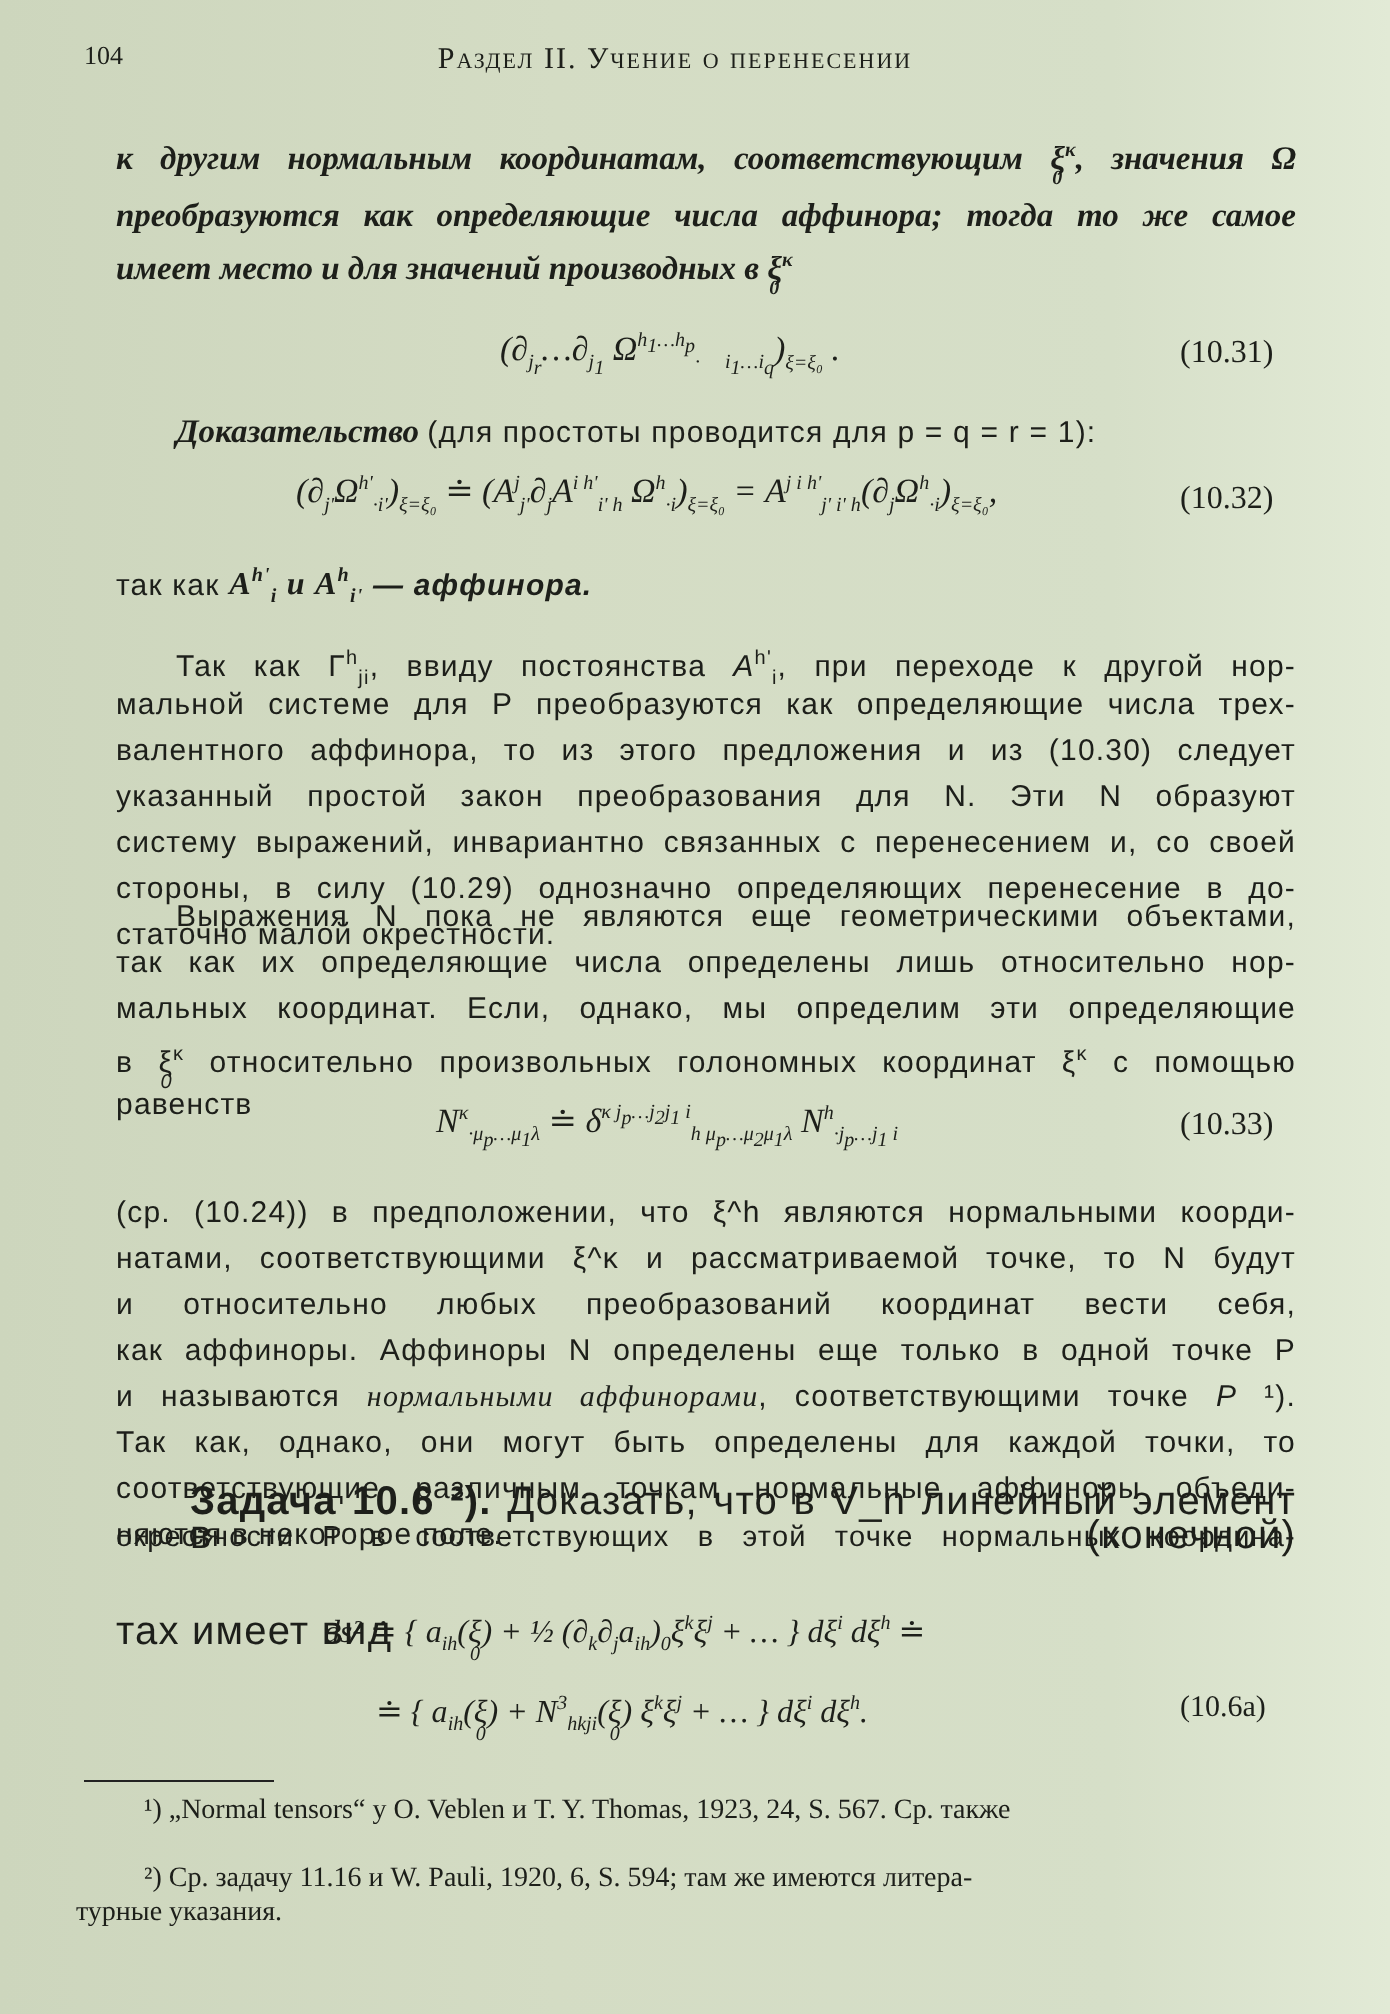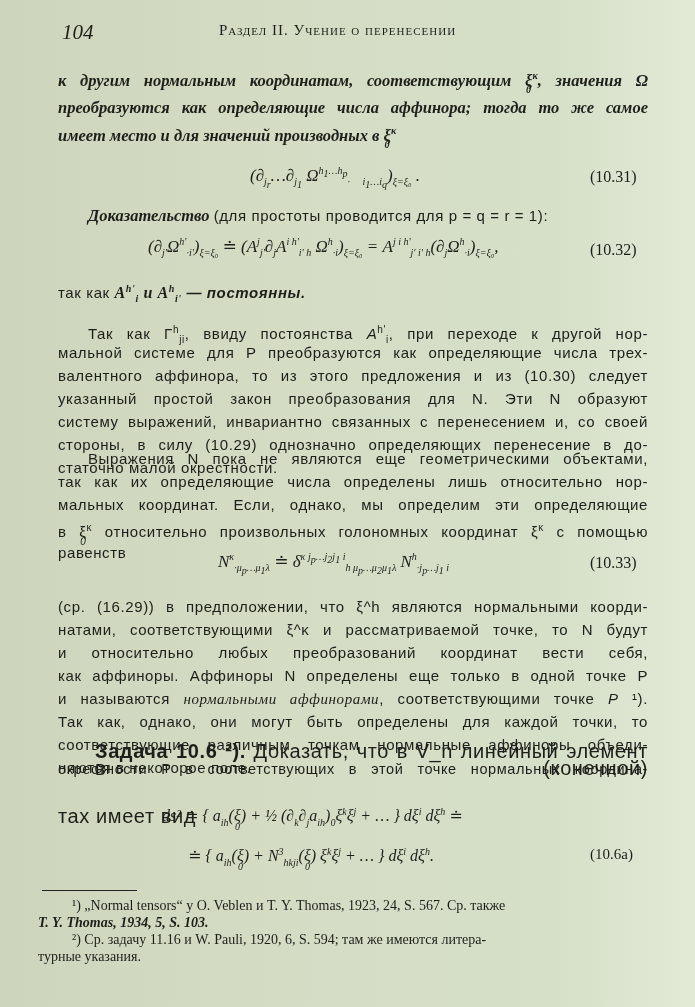--- a/index.html
+++ b/index.html
@@ -5,21 +5,21 @@
   html, body { margin: 0; padding: 0; }
   body {
     width: 695px; height: 1007px; overflow: hidden;
     background: linear-gradient(90deg, #cdd6bd 0%, #d4dcc4 40%, #d6dfc8 80%, #e2ead6 100%);
     font-family: "Liberation Serif", "DejaVu Serif", serif;
     color: #1d1f1a;
     position: relative;
   }
   .page { position: absolute; left: 0; top: 0; width: 695px; height: 1007px; }
   .abs { position: absolute; white-space: nowrap; }
-  .header-num { left: 62px; top: 20px; font-size: 21px; font-style: italic; }
+  .header-num { left: 42px; top: 20px; font-size: 13px; }
   .header-title { left: 0; width: 675px; top: 22px; text-align: center; font-size: 15px; letter-spacing: 1px; font-variant: small-caps; }
   .line { position: absolute; left: 58px; width: 590px; font-size: 16.5px; line-height: 20px; text-align: justify; text-align-last: justify; }
   .line.last { text-align-last: left; }
   .line.indent { left: 88px; width: 560px; }
   .ital { font-style: italic; font-weight: bold; }
   .sans { font-family: "Liberation Sans", "DejaVu Sans", sans-serif; font-size: 15px; letter-spacing: 0.6px; }
   .formula { position: absolute; font-style: italic; font-size: 17px; white-space: nowrap; }
   .eqnum { position: absolute; left: 590px; font-size: 16px; white-space: nowrap; }
   sub, sup { font-size: 10px; }
   .task .line { font-size: 14.5px; line-height: 17px; }
@@ -51,21 +51,21 @@
   </div>
 
   <div class="formula" style="left:148px; top:236px">
     (∂<sub>j'</sub>Ω<sup>h'</sup><sub>·i'</sub>)<sub>ξ=ξ₀</sub> ≐ (A<sup>j</sup><sub>j'</sub>∂<sub>j</sub>A<sup>i h'</sup><sub>i' h</sub> Ω<sup>h</sup><sub>·i</sub>)<sub>ξ=ξ₀</sub> = A<sup>j i h'</sup><sub>j' i' h</sub>(∂<sub>j</sub>Ω<sup>h</sup><sub>·i</sub>)<sub>ξ=ξ₀</sub>,
   </div>
   <div class="eqnum" style="top:241px">(10.32)</div>
 
   <div class="abs sans" style="left:58px; top:283px">
     <span>так как</span>
     <span class="ital" style="font-family:'Liberation Serif',serif;font-size:16px">A<sup>h'</sup><sub>i</sub> и A<sup>h</sup><sub>i'</sub></span>
-    <span class="ital">— постоянны.</span>
+    <span class="ital">— аффинора.</span>
   </div>
 
   <div class="line indent sans" style="top:320px">Так как Γ<sup>h</sup><sub>ji</sub>, ввиду постоянства <i>A</i><sup>h'</sup><sub>i</sub>, при переходе к другой нор-</div>
   <div class="line sans" style="top:343px">мальной системе для P преобразуются как определяющие числа трех-</div>
   <div class="line sans" style="top:366px">валентного аффинора, то из этого предложения и из (10.30) следует</div>
   <div class="line sans" style="top:389px">указанный простой закон преобразования для N. Эти N образуют</div>
   <div class="line sans" style="top:412px">систему выражений, инвариантно связанных с перенесением и, со своей</div>
   <div class="line sans" style="top:435px">стороны, в силу (10.29) однозначно определяющих перенесение в до-</div>
   <div class="line sans last" style="top:458px">статочно малой окрестности.</div>
 
@@ -73,21 +73,21 @@
   <div class="line sans" style="top:472px">так как их определяющие числа определены лишь относительно нор-</div>
   <div class="line sans" style="top:518px">в <span class="under0">ξ<sup>κ</sup></span> относительно произвольных голономных координат ξ<sup>κ</sup> с помощью</div>
   <div class="line sans" style="top:495px">мальных координат. Если, однако, мы определим эти определяющие</div>
   <div class="line sans last" style="top:543px">равенств</div>
 
   <div class="formula" style="left:218px; top:551px">
     N<sup>κ</sup><sub>·μ<sub>p</sub>…μ<sub>1</sub>λ</sub> ≐ δ<sup>κ j<sub>p</sub>…j<sub>2</sub>j<sub>1</sub> i</sup><sub>h μ<sub>p</sub>…μ<sub>2</sub>μ<sub>1</sub>λ</sub> N<sup>h</sup><sub>·j<sub>p</sub>…j<sub>1</sub> i</sub>
   </div>
   <div class="eqnum" style="top:554px">(10.33)</div>
 
-  <div class="line sans" style="top:597px">(ср. (16.29)) в предположении, что ξ^h являются нормальными коорди-</div>
+  <div class="line sans" style="top:597px">(ср. (10.24)) в предположении, что ξ^h являются нормальными коорди-</div>
   <div class="line sans" style="top:620px">натами, соответствующими ξ^κ и рассматриваемой точке, то N будут</div>
   <div class="line sans" style="top:643px">и относительно любых преобразований координат вести себя,</div>
   <div class="line sans" style="top:666px">как аффиноры. Аффиноры N определены еще только в одной точке P</div>
   <div class="line sans" style="top:689px">и называются <i style="font-family:'Liberation Serif',serif">нормальными аффинорами</i>, соответствующими точке <i>P</i> ¹).</div>
   <div class="line sans" style="top:712px">Так как, однако, они могут быть определены для каждой точки, то</div>
   <div class="line sans" style="top:735px">соответствующие различным точкам нормальные аффиноры объеди-</div>
   <div class="line sans last" style="top:758px">няются в некоторое поле.</div>
 
   <div class="task">
     <div class="line sans" style="left:95px; width:553px; top:743px; font-size:20px">
@@ -104,19 +104,18 @@
   <div class="formula" style="left:188px; top:846px; font-size:16px">
     ≐ { a<sub>ih</sub>(<span class="under0">ξ</span>) + N<sup>3</sup><sub>hkji</sub>(<span class="under0">ξ</span>) ξ<sup>k</sup>ξ<sup>j</sup> + … } dξ<sup>i</sup> dξ<sup>h</sup>.
   </div>
   <div class="eqnum" style="top:846px; font-size:15px">(10.6a)</div>
 
   <div class="footrule"></div>
   <div class="fn" style="left:72px; top:897px">
     <span>¹)</span>
     <span>„Normal tensors“ у O. Veblen и T. Y. Thomas, 1923, 24, S. 567. Ср. также</span>
   </div>
-  <div class="fn ital" style="left:38px; top:914px">T. Y. Thomas, 1934, 5, S. 103.</div>
   <div class="fn" style="left:72px; top:931px">
     <span>²)</span>
     <span>Ср. задачу 11.16 и W. Pauli, 1920, 6, S. 594; там же имеются литера-</span>
   </div>
   <div class="fn" style="left:38px; top:948px">турные указания.</div>
 </div>
 
 </body></html>

